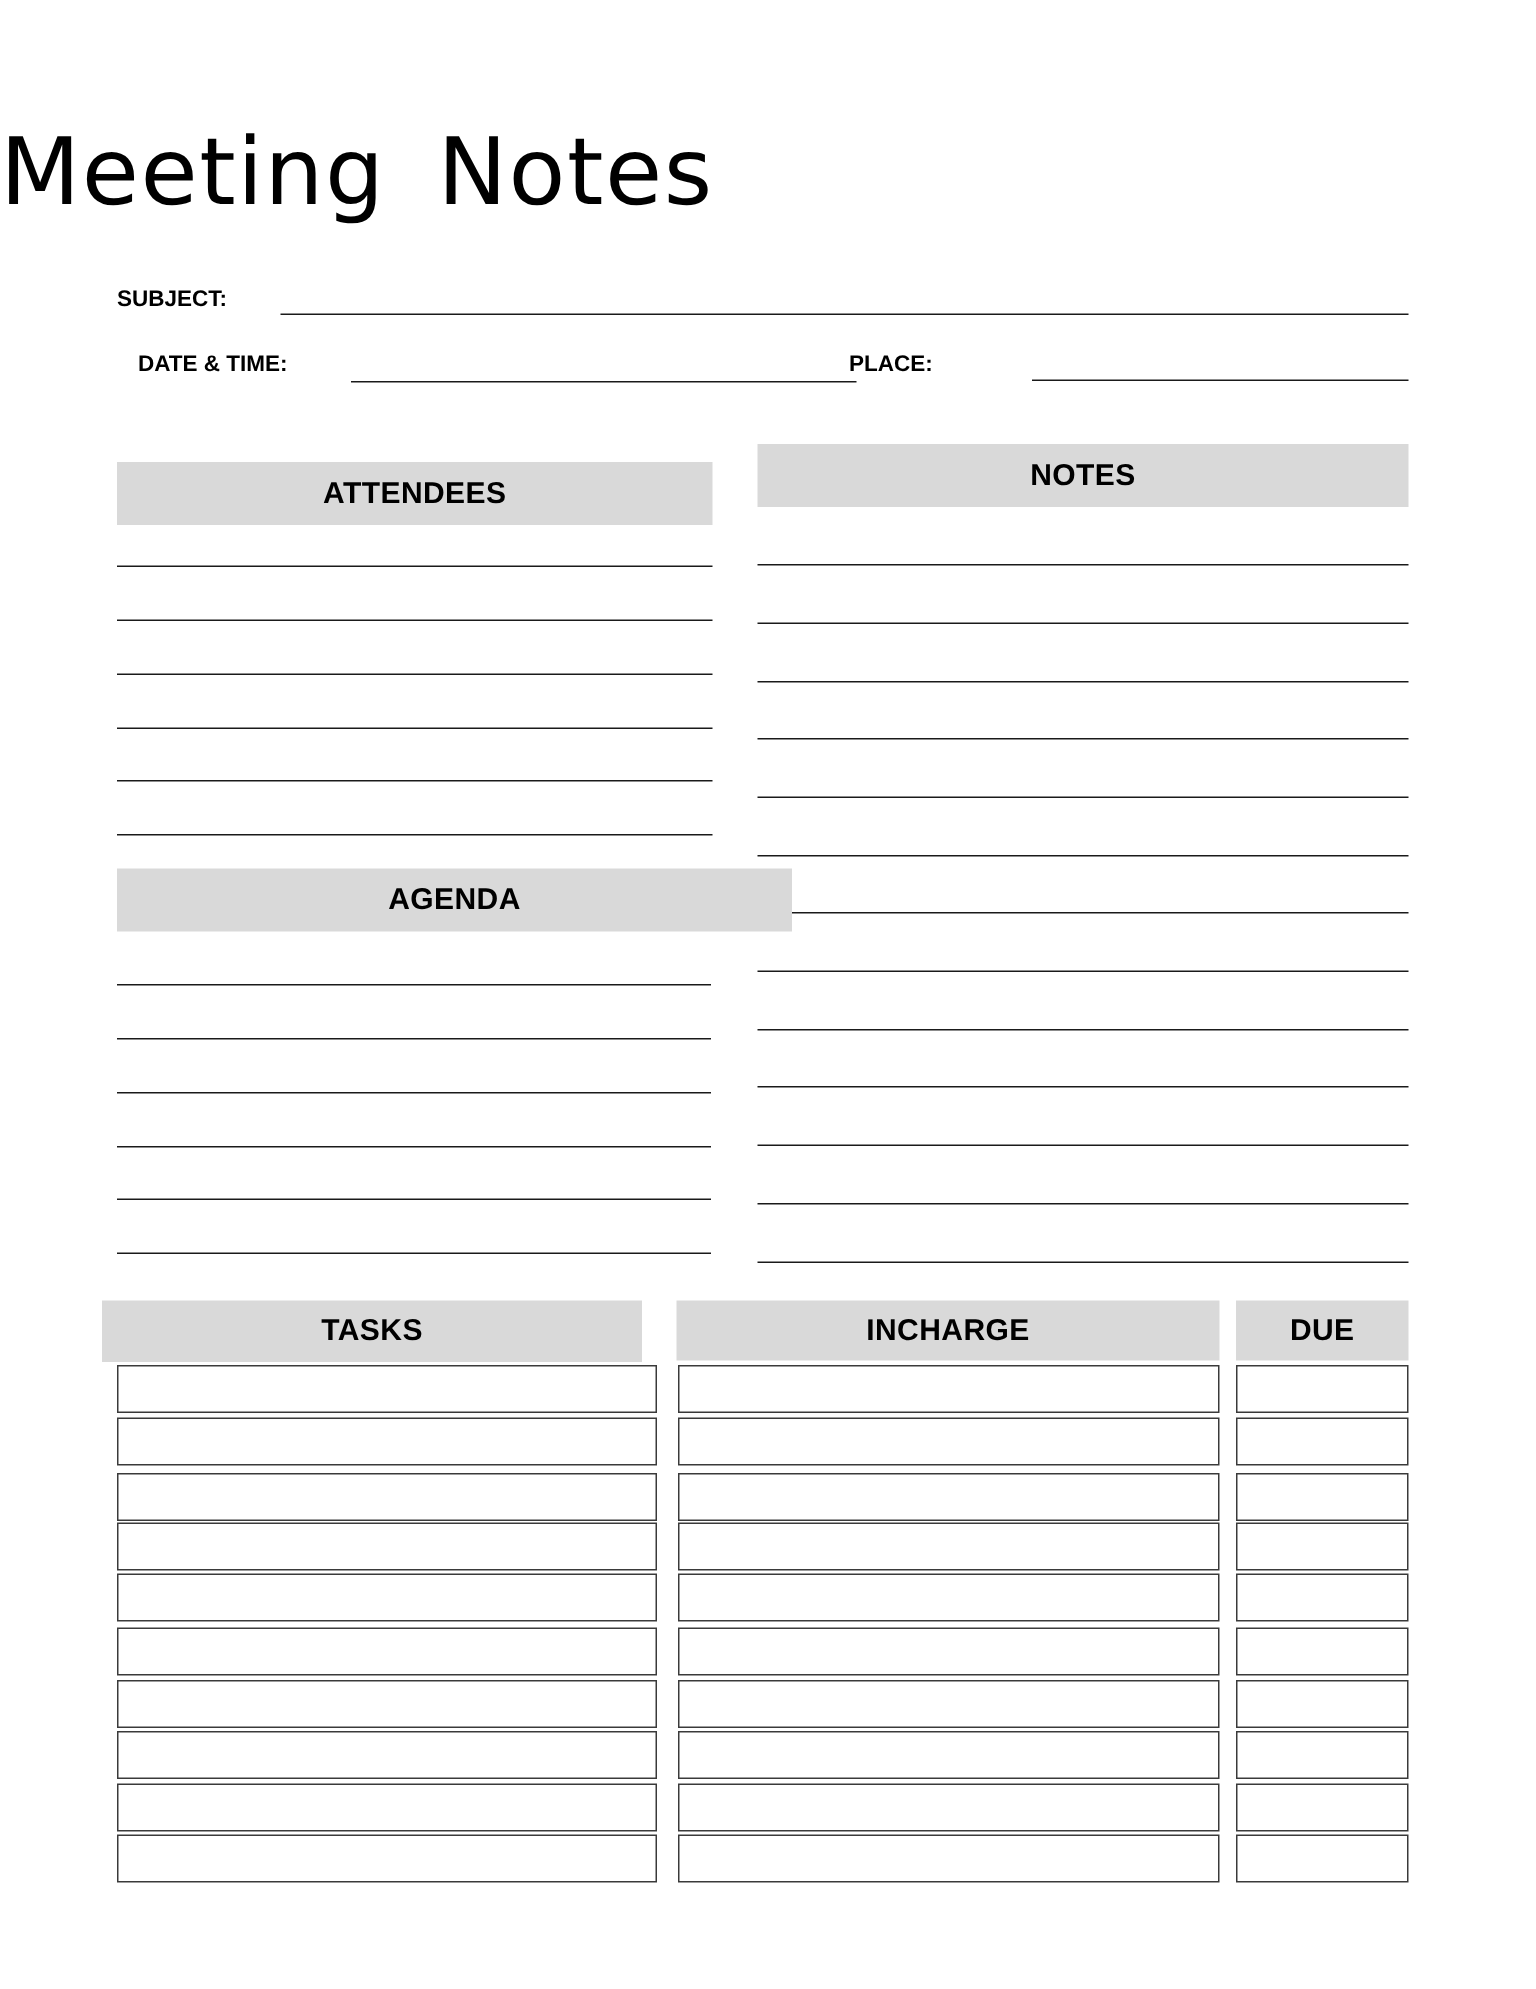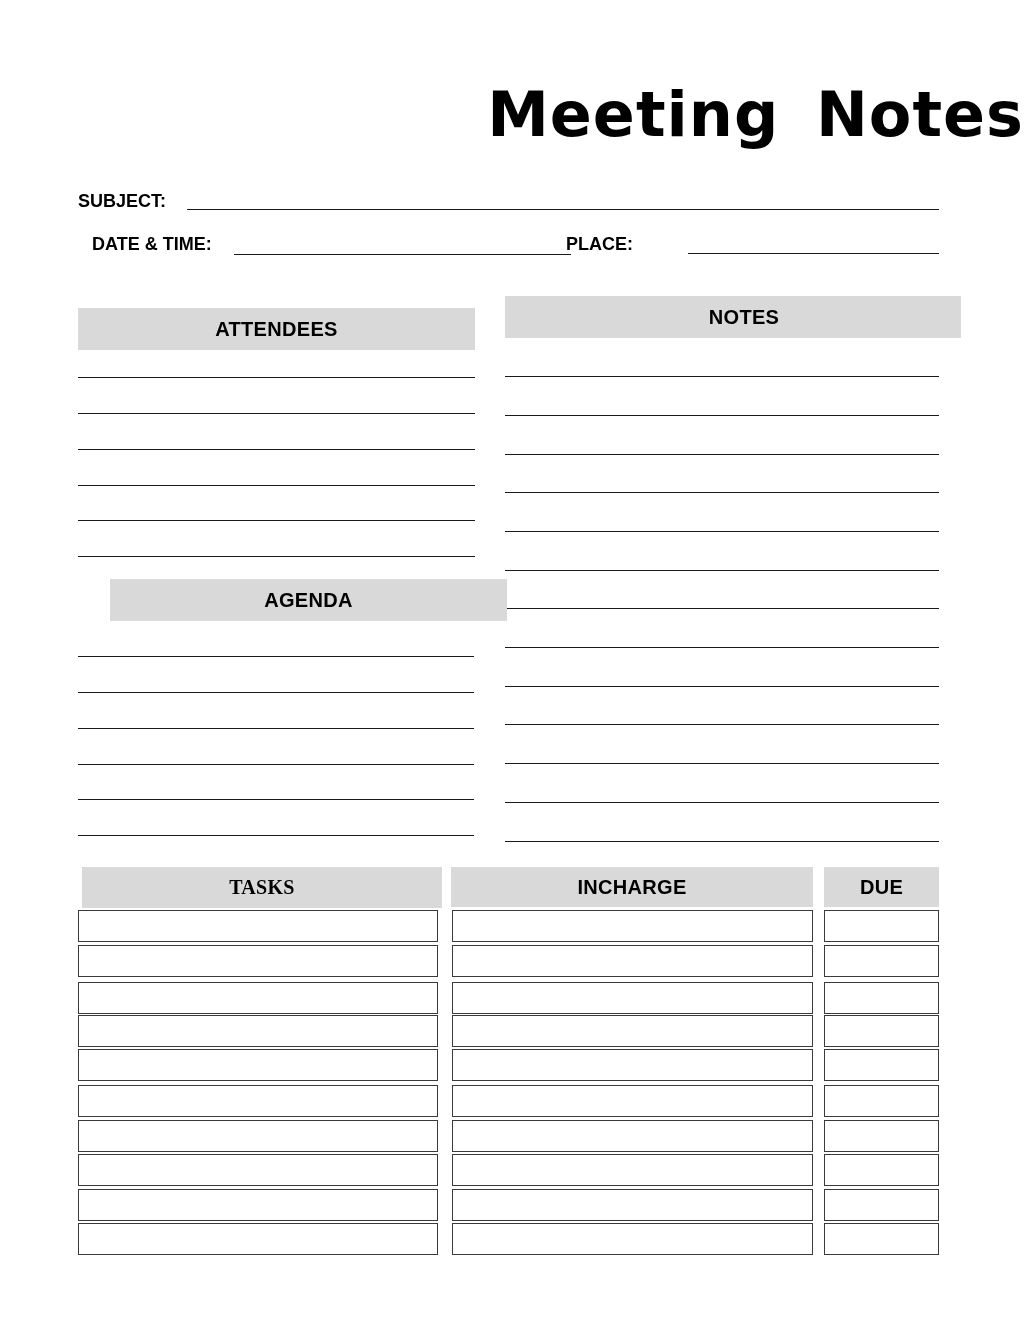--- a/index.html
+++ b/index.html
@@ -1,18 +1,18 @@
 <!DOCTYPE html>
 <html><head>
 <meta charset="utf-8">
 <style>
   html, body { margin: 0; padding: 0; background: #ffffff; }
   body { width: 1024px; height: 1326px; position: relative; overflow: hidden; font-family: "Liberation Sans", "DejaVu Sans", sans-serif; color: #000; }
-  .title { position: absolute; left: 0; width: 1024px; top: 78px; text-align: right; font-family: "DejaVu Sans", sans-serif; font-weight: bold; font-size: 62px; letter-spacing: 1px; word-spacing: 14px; }
-  .field-label { position: absolute; font-weight: bold; font-size: 18px; }
+  .title { position: absolute; left: 0; width: 1024px; top: 78px; text-align: left; font-family: "DejaVu Sans", sans-serif; font-weight: normal; font-size: 62px; letter-spacing: 1px; word-spacing: 14px; }
+  .field-label { position: absolute; font-weight: bold; font-size: 15px; }
   .line { position: absolute; height: 0; border-top: 1.6px solid #1a1a1a; }
   .hdr { position: absolute; background: #d9d9d9; font-weight: bold; font-size: 20px; text-align: center; display: flex; align-items: center; justify-content: center; letter-spacing: 0.3px; }
   .box { position: absolute; border: 1.6px solid #3a3a3a; box-sizing: border-box; background: #fff; }
 </style>
 </head>
 <body>
 
 <div class="title">Meeting Notes</div>
 
 <div class="field-label" style="left:78px; top:191px;">SUBJECT:</div>
@@ -26,48 +26,48 @@
 <div class="hdr" style="left:78px; top:308px; width:397px; height:42px;">ATTENDEES</div>
 <div id="attendee-lines">
     <div class="line" style="left: 78px; top: 377px; width: 397px;"></div>
     <div class="line" style="left: 78px; top: 413px; width: 397px;"></div>
     <div class="line" style="left: 78px; top: 449px; width: 397px;"></div>
     <div class="line" style="left: 78px; top: 485px; width: 397px;"></div>
     <div class="line" style="left: 78px; top: 520px; width: 397px;"></div>
     <div class="line" style="left: 78px; top: 556px; width: 397px;"></div>
   </div>
 
-<div class="hdr" style="left:505px; top:296px; width:434px; height:42px;padding-left:22px;">NOTES</div>
+<div class="hdr" style="left:505px; top:296px; width:434px; height:42px;">NOTES</div>
 <div id="notes-lines">
     <div class="line" style="left: 505px; top: 376px; width: 434px;"></div>
     <div class="line" style="left: 505px; top: 415px; width: 434px;"></div>
     <div class="line" style="left: 505px; top: 454px; width: 434px;"></div>
     <div class="line" style="left: 505px; top: 492px; width: 434px;"></div>
     <div class="line" style="left: 505px; top: 531px; width: 434px;"></div>
     <div class="line" style="left: 505px; top: 570px; width: 434px;"></div>
     <div class="line" style="left: 505px; top: 608px; width: 434px;"></div>
     <div class="line" style="left: 505px; top: 647px; width: 434px;"></div>
     <div class="line" style="left: 505px; top: 686px; width: 434px;"></div>
     <div class="line" style="left: 505px; top: 724px; width: 434px;"></div>
     <div class="line" style="left: 505px; top: 763px; width: 434px;"></div>
     <div class="line" style="left: 505px; top: 802px; width: 434px;"></div>
     <div class="line" style="left: 505px; top: 841px; width: 434px;"></div>
   </div>
 
-<div class="hdr" style="left:78px; top:579px; width:397px; height:42px;margin-left:32px;">AGENDA</div>
+<div class="hdr" style="left:78px; top:579px; width:450px; height:42px;">AGENDA</div>
 <div id="agenda-lines">
     <div class="line" style="left: 78px; top: 656px; width: 396px;"></div>
     <div class="line" style="left: 78px; top: 692px; width: 396px;"></div>
     <div class="line" style="left: 78px; top: 728px; width: 396px;"></div>
     <div class="line" style="left: 78px; top: 764px; width: 396px;"></div>
     <div class="line" style="left: 78px; top: 799px; width: 396px;"></div>
     <div class="line" style="left: 78px; top: 835px; width: 396px;"></div>
   </div>
 
-<div class="hdr" style="left:82px; top:867px; width:360px; height:41px;font-family:Liberation Serif, serif;">TASKS</div>
+<div class="hdr" style="left:68px; top:867px; width:360px; height:41px;">TASKS</div>
 <div class="hdr" style="left:451px; top:867px; width:362px; height:40px;">INCHARGE</div>
 <div class="hdr" style="left:824px; top:867px; width:115px; height:40px;">DUE</div>
 <div id="task-rows">
     <div class="box" style="left: 78px; top: 910px; width: 360px; height: 32px;"></div>
     <div class="box" style="left: 452px; top: 910px; width: 361px; height: 32px;"></div>
     <div class="box" style="left: 824px; top: 910px; width: 115px; height: 32px;"></div>
     <div class="box" style="left: 78px; top: 945px; width: 360px; height: 32px;"></div>
     <div class="box" style="left: 452px; top: 945px; width: 361px; height: 32px;"></div>
     <div class="box" style="left: 824px; top: 945px; width: 115px; height: 32px;"></div>
     <div class="box" style="left: 78px; top: 982px; width: 360px; height: 32px;"></div>

